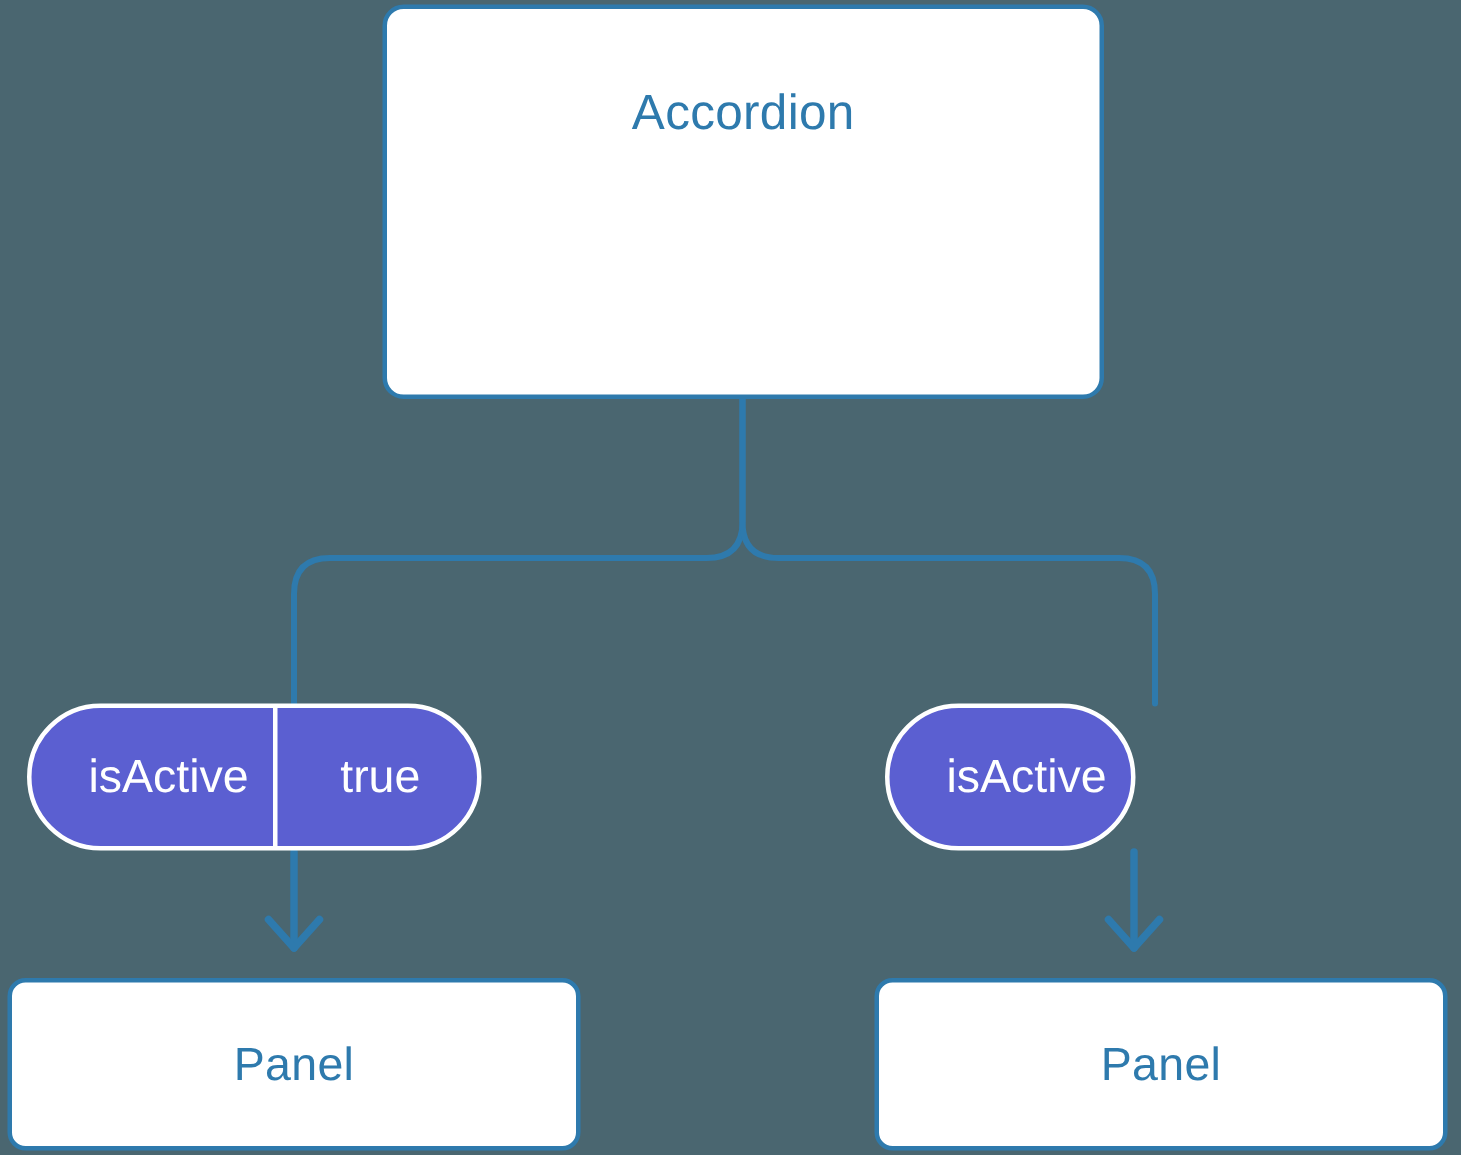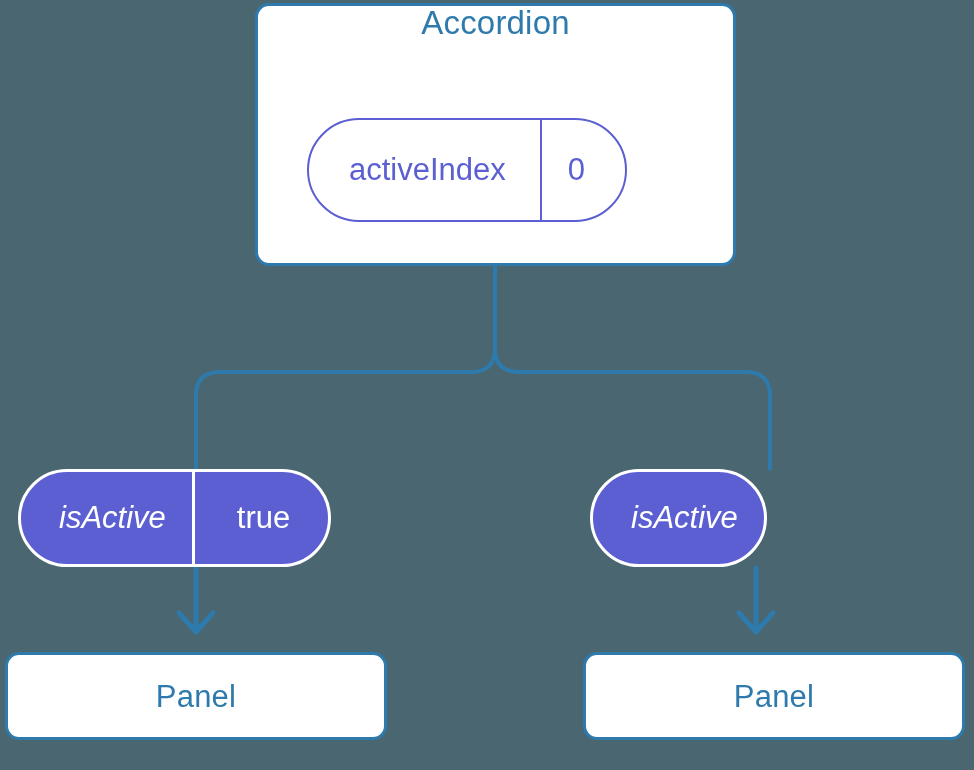--- a/index.html
+++ b/index.html
@@ -43,20 +43,21 @@
     top: 3px;
     width: 481px;
     height: 263px;
     justify-content: flex-start;
   }
   .card-title {
     color: #2e7aad;
     font-size: 33px;
     line-height: 1;
     letter-spacing: 0.2px;
+    margin-top: 52px;
     white-space: nowrap;
   }
 
   
   .pill {
     display: flex;
     align-items: stretch;
     box-sizing: border-box;
     border-radius: 999px;
     overflow: hidden;
@@ -96,34 +97,34 @@
   }
   .pill-solid .pill-key,
   .pill-solid .pill-val {
     color: #ffffff;
     display: flex;
     align-items: center;
     justify-content: center;
     font-size: 31px;
   }
   .pill-solid .pill-key {
-    padding: 0 26px 0 38px;
-    font-style: italic;
+    padding: 0 16px 0 38px;
   }
   .pill-solid .pill-val {
     border-left: 3px solid #ffffff;
     padding: 0 38px 0 42px;
   }
   .pill-left  { left: 18px;  top: 469px; }
   .pill-right { left: 590px; top: 469px; }
 
   
   .card-leaf {
-    height: 88px;
+    height: 115px;
     justify-content: center;
+    border-radius: 12px;
   }
   .card-leaf-left  { left: 5px;   top: 652px; width: 382px; }
   .card-leaf-right { left: 583px; top: 652px; width: 382px; }
   .card-leaf .card-title {
     margin-top: 0;
     font-size: 31px;
   }
 </style>
 </head>
 <body>
@@ -139,24 +140,20 @@
     <path d="M 179 613 L 196 632 L 213 613" fill="none" stroke="#2e7aad" stroke-width="5" stroke-linecap="round" stroke-linejoin="round"></path>
 
     <path d="M 756 568 L 756 632" fill="none" stroke="#2e7aad" stroke-width="5" stroke-linecap="round"></path>
     <path d="M 739 613 L 756 632 L 773 613" fill="none" stroke="#2e7aad" stroke-width="5" stroke-linecap="round" stroke-linejoin="round"></path>
   </svg>
 
   <div class="card card-root">
     <div class="card-title">Accordion</div>
   </div>
 
-  <div class="pill pill-outline">
-    <div class="pill-key">activeIndex</div>
-    <div class="pill-val">0</div>
-  </div>
 
   <div class="pill pill-solid pill-left">
     <div class="pill-key">isActive</div>
     <div class="pill-val">true</div>
   </div>
 
   <div class="pill pill-solid pill-right">
     <div class="pill-key">isActive</div>
   </div>
 

